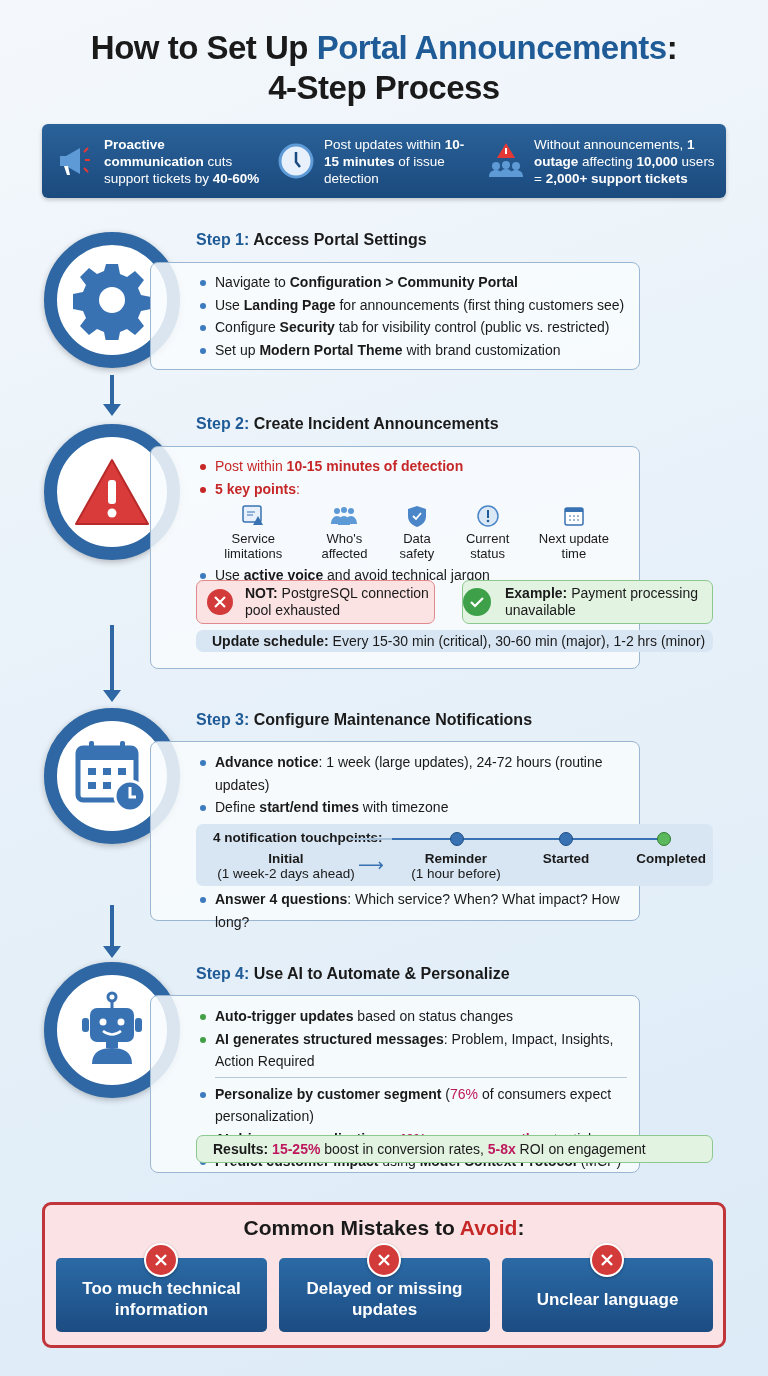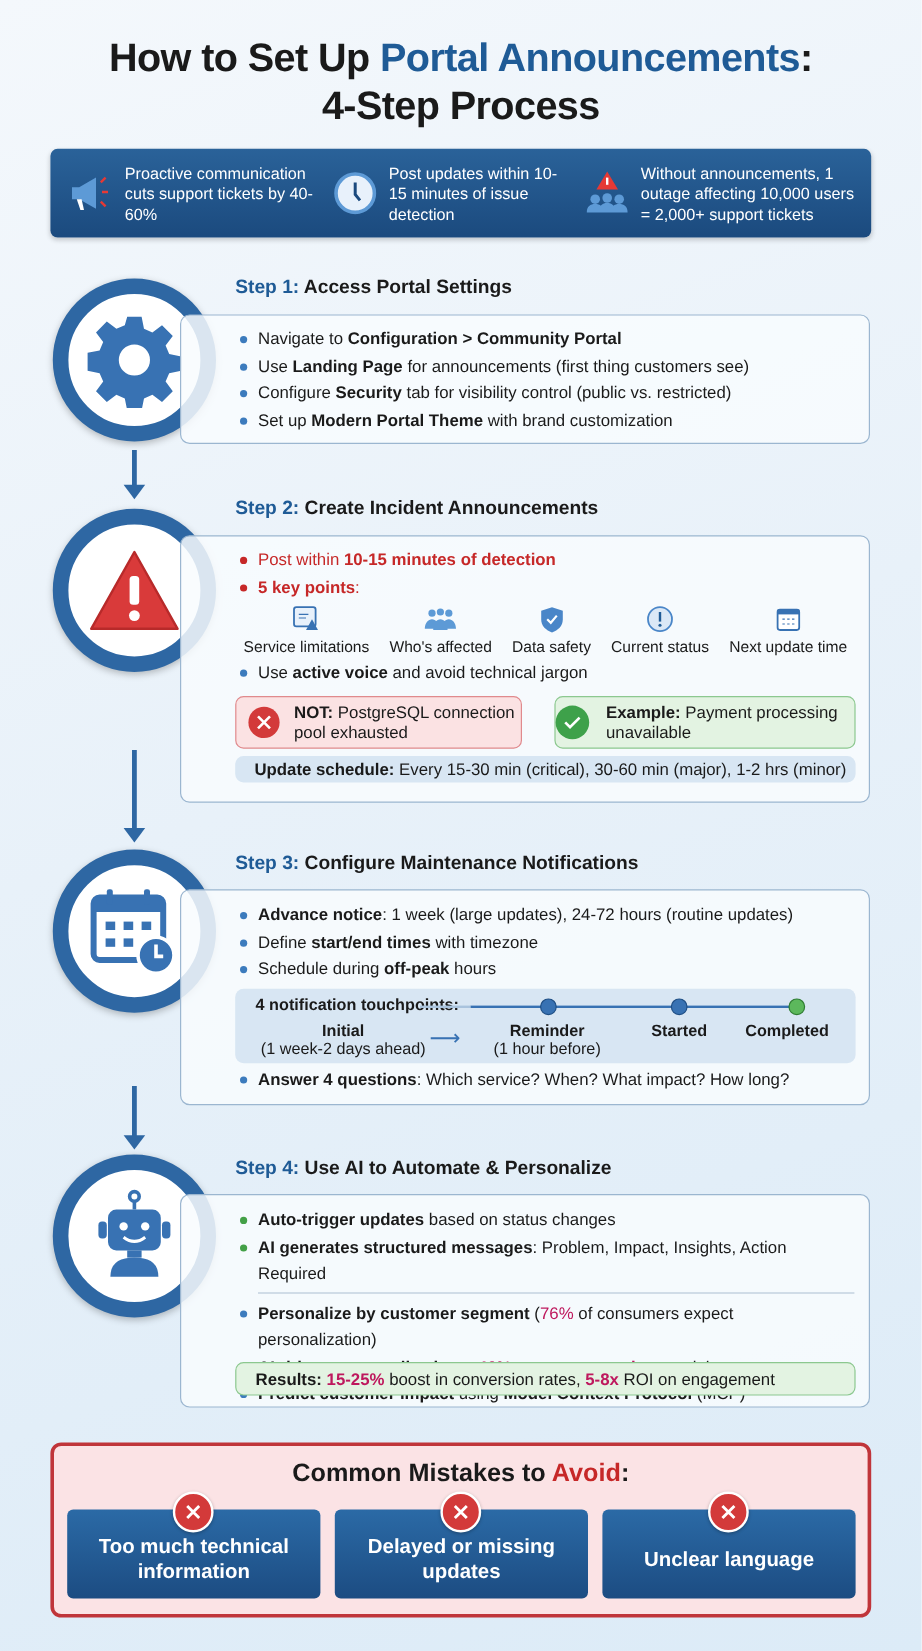--- a/index.html
+++ b/index.html
@@ -1,25 +1,25 @@
 <!DOCTYPE html>
 <html><head>
 <meta charset="utf-8">
 <style>
 *{box-sizing:border-box;margin:0;padding:0}
 body{width:768px;height:1376px;overflow:hidden;font-family:"Liberation Sans",sans-serif;background:linear-gradient(160deg,#f4f8fc 0%,#e8f1f9 45%,#dcebf7 100%);position:relative;color:#1a1a1a}
 .title{position:absolute;top:28px;left:0;width:768px;text-align:center;font-size:33px;font-weight:bold;line-height:40px;letter-spacing:-0.5px}
 .title .hl{color:#1f5b96}
 .stats{position:absolute;top:124px;left:42px;width:684px;height:74px;background:linear-gradient(180deg,#2a6299,#1b4a7e);border-radius:6px;display:flex;align-items:center;color:#fff;font-size:13.5px;line-height:17px;box-shadow:0 2px 4px rgba(0,0,0,.2)}
 .stat{display:flex;align-items:center;gap:8px;padding-left:14px}
-.stat b{font-weight:normal}
+.stat b{font-weight:bold}
 .stat-icon{width:40px;height:40px;flex:0 0 40px;display:flex;align-items:center;justify-content:center}
 .step-title{position:absolute;left:196px;font-size:16px;font-weight:bold}
 .step-title .num{color:#1f5b96}
-.card{position:absolute;left:150px;width:575px;background:rgba(248,251,254,.85);border:1.5px solid #9bb6d0;border-radius:8px}
+.card{position:absolute;left:150px;width:490px;background:rgba(248,251,254,.85);border:1.5px solid #9bb6d0;border-radius:8px}
 .circle{position:absolute;left:44px;width:136px;height:136px;border-radius:50%;background:#fff;border:13px solid #2e67a3;box-shadow:0 2px 6px rgba(0,0,0,.25);display:flex;align-items:center;justify-content:center}
 .vline{position:absolute;left:110px;width:4px;background:#2e67a3}
 .arrow{position:absolute;left:103px;width:0;height:0;border-left:9px solid transparent;border-right:9px solid transparent;border-top:12px solid #2e67a3}
 ul.bl{list-style:none;font-size:14px;line-height:22.5px}
 ul.bl li{position:relative;padding-left:18px}
 ul.bl li:before{content:"";position:absolute;left:3px;top:9px;width:6px;height:6px;border-radius:50%;background:#3c7bbd}
 ul.bl.red li:before{background:#c62828}
 ul.bl.green li:before{background:#43a047}
 .red{color:#c62828}
 .grn{color:#be185d}
@@ -195,21 +195,21 @@
   <b style="position:absolute;left:17px;top:6px">4 notification touchpoints:</b>
   <div style="position:absolute;left:196px;top:14px;width:272px;height:2px;background:#3872b3"></div>
   <div style="position:absolute;left:154px;top:14px;width:42px;height:2px;background:#a9c3dd"></div>
   <span style="position:absolute;left:254px;top:8px;width:14px;height:14px;border-radius:50%;background:#3872b3;border:1.5px solid #1f4f85"></span>
   <span style="position:absolute;left:363px;top:8px;width:14px;height:14px;border-radius:50%;background:#3872b3;border:1.5px solid #1f4f85"></span>
   <span style="position:absolute;left:461px;top:8px;width:14px;height:14px;border-radius:50%;background:#5cb85c;border:1.5px solid #2f7d32"></span>
   <div style="position:absolute;left:20px;top:27px;width:140px;text-align:center;line-height:15px"><b>Initial</b><br><span>(1 week-2 days ahead)</span></div>
   <span style="position:absolute;left:162px;top:30px;font-size:18px;color:#3872b3">⟶</span>
   <div style="position:absolute;left:205px;top:27px;width:110px;text-align:center;line-height:15px"><b>Reminder</b><br><span>(1 hour before)</span></div>
   <div style="position:absolute;left:330px;top:27px;width:80px;text-align:center"><b>Started</b></div>
-  <div style="position:absolute;left:425px;top:27px;width:85px;text-align:left"><b>Completed</b></div>
+  <div style="position:absolute;left:425px;top:27px;width:85px;text-align:right"><b>Completed</b></div>
 </div>
 
 <div class="circle" style="top:962px">
   <svg width="80" height="80" viewBox="0 0 80 80">
       <line x1="40" y1="8" x2="40" y2="18" stroke="#3872b3" stroke-width="3"></line>
       <circle cx="40" cy="7" r="4" fill="#fff" stroke="#3872b3" stroke-width="3"></circle>
       <rect x="18" y="18" width="44" height="34" rx="7" fill="#3872b3"></rect>
       <rect x="10" y="28" width="7" height="14" rx="3" fill="#3872b3"></rect>
       <rect x="63" y="28" width="7" height="14" rx="3" fill="#3872b3"></rect>
       <circle cx="31" cy="32" r="3.5" fill="#fff"></circle>

